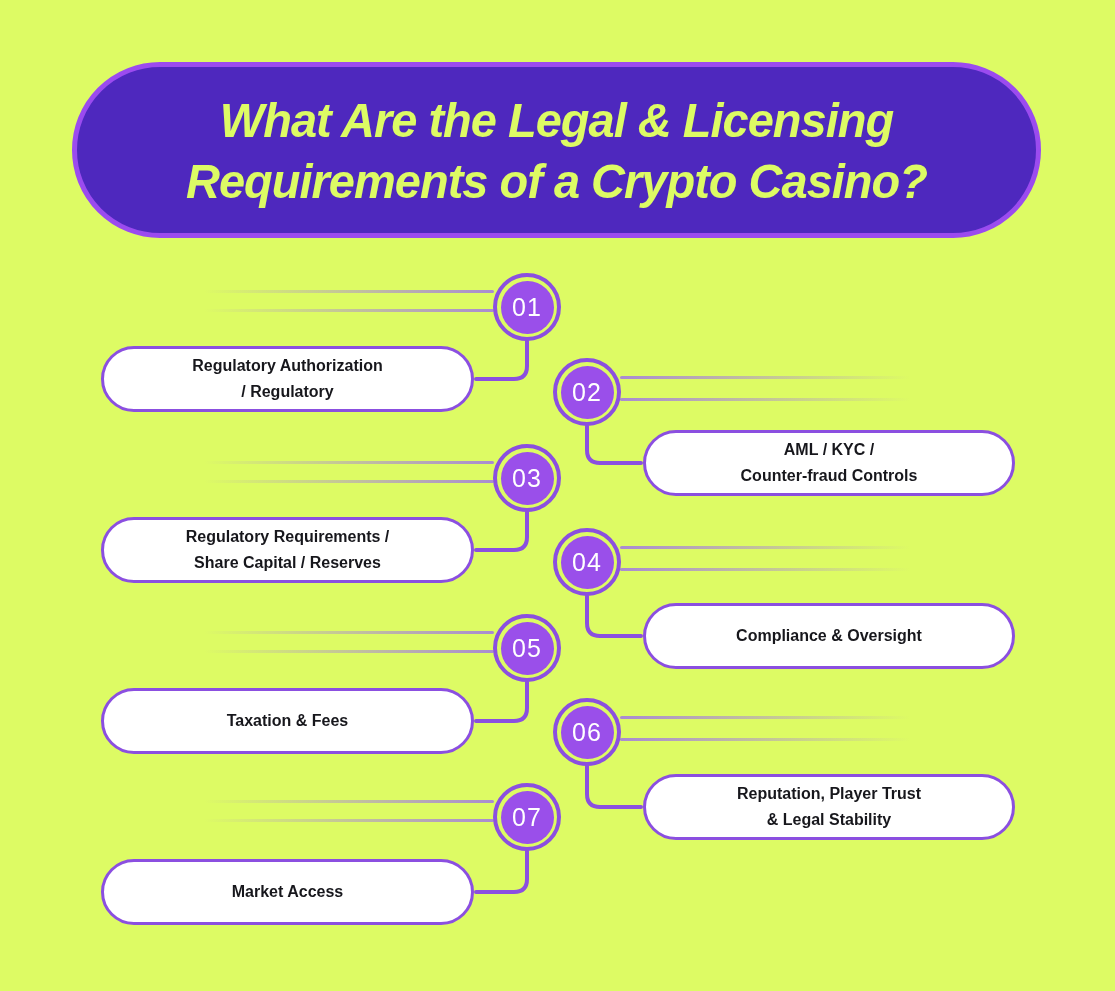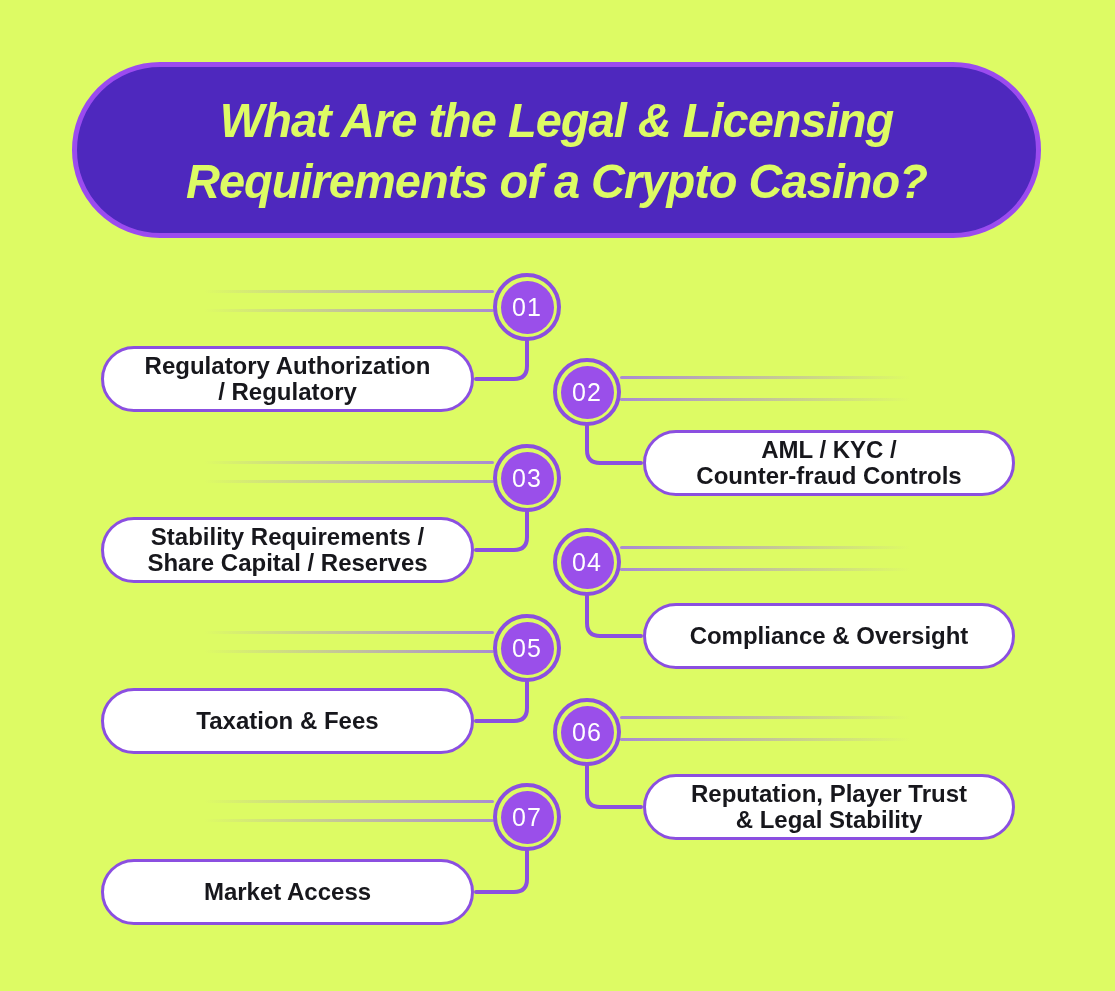--- a/index.html
+++ b/index.html
@@ -47,21 +47,21 @@
   .dot span{
     color:var(--number-text);font-size:25px;font-weight:500;letter-spacing:1px;
   }
   
   .pill{
     position:absolute;height:66px;border-radius:33px;
     background:var(--pill-fill);border:3px solid var(--line-purple);
     display:flex;flex-direction:column;align-items:center;justify-content:center;
   }
   .pill .pl{
-    color:var(--pill-text);font-size:24px;font-weight:bold;line-height:26px;text-align:center;
+    color:var(--pill-text);font-size:16px;font-weight:bold;line-height:26px;text-align:center;
   }
   
   .fade-line{position:absolute;height:3px;border-radius:2px;width:290px;}
   .fade-line.to-left{background:linear-gradient(to left, var(--fade-line), rgba(169,139,210,0));}
   .fade-line.to-right{background:linear-gradient(to right, var(--fade-line), rgba(169,139,210,0));}
   
   .connectors{position:absolute;left:0;top:0;pointer-events:none;}
   .connectors path{stroke:var(--line-purple);stroke-width:4;fill:none;stroke-linecap:round;}
 </style>
 </head>
@@ -109,21 +109,21 @@
   </div>
 
   <div class="fade-line to-left" style="left:204px;top:461px;"></div>
   <div class="fade-line to-left" style="left:204px;top:480px;"></div>
   <div class="ring" style="left:493px;top:444px;">
     <div class="dot">
       <span>03</span>
     </div>
   </div>
   <div class="pill" style="left:101px;top:517px;width:373px;">
-    <span class="pl">Stability Requirements /</span>
+    <span class="pl">Regulatory Requirements /</span>
     <span class="pl">Share Capital / Reserves</span>
   </div>
 
   <div class="fade-line to-right" style="left:620px;top:546px;"></div>
   <div class="fade-line to-right" style="left:620px;top:568px;"></div>
   <div class="ring" style="left:553px;top:528px;">
     <div class="dot">
       <span>04</span>
     </div>
   </div>

